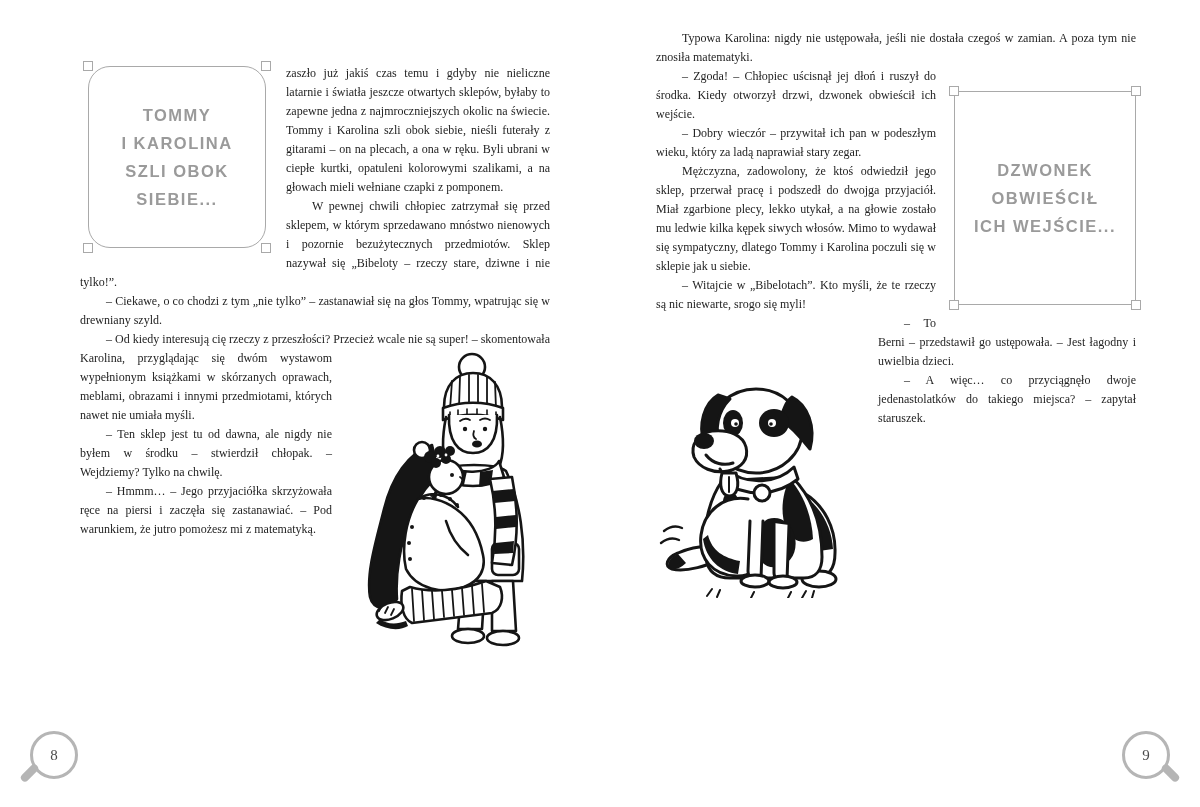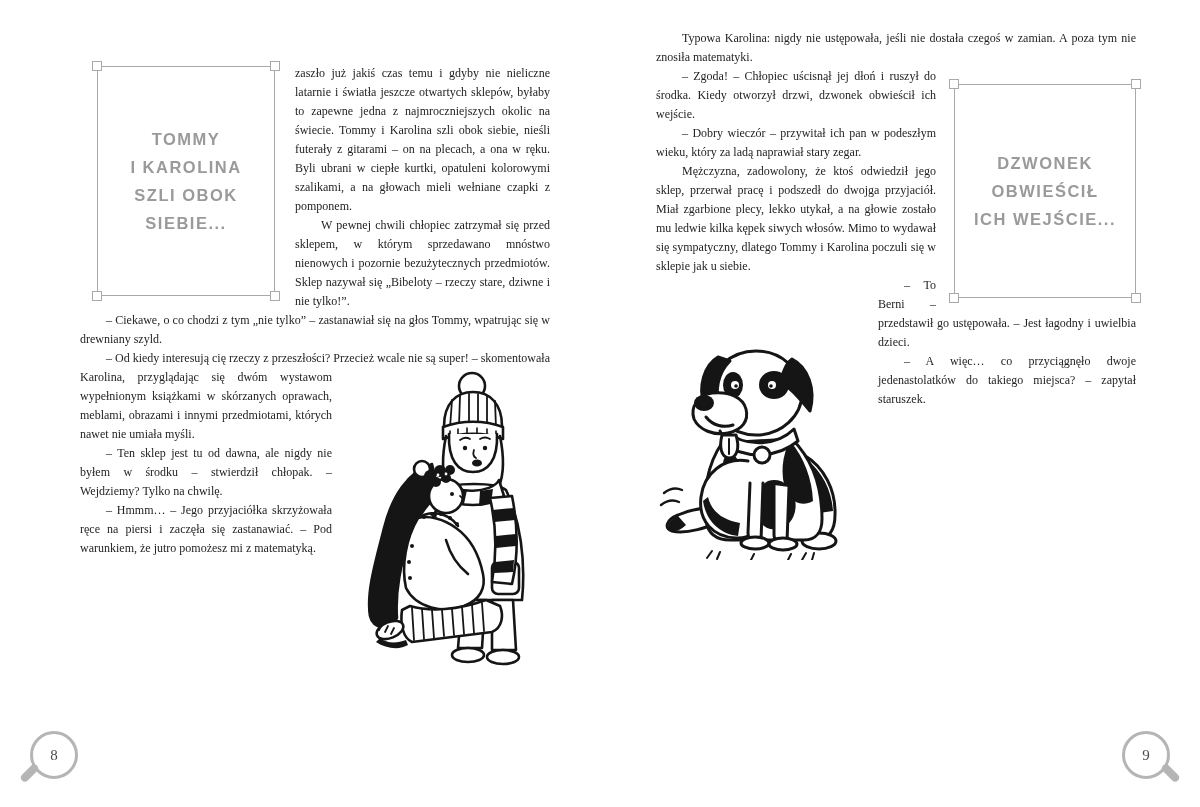--- a/index.html
+++ b/index.html
@@ -11,22 +11,22 @@
   .page-left  { padding:64px 50px 0 80px; }
   .page-right { padding:29px 64px 0 56px; }
 
   .bodytext p { font-size:12px; line-height:19px; text-align:justify; text-indent:26px;
                 hyphens:auto; -webkit-hyphens:auto; }
   .bodytext p.noindent { text-indent:0; }
 
   
   .chapterbox { position:relative; border:1.5px solid #a9a9a9; background:#fff;
                 display:flex; align-items:center; justify-content:center; }
-  .chapterbox-left  { float:left;  width:178px; height:230px; margin:2px 20px 8px 17px; }
-  .chapterbox-right { float:right; width:182px; height:214px; margin:17px 0 10px 18px; }
+  .chapterbox-left  { float:left;  width:178px; height:182px; margin:2px 20px 8px 8px;border-radius:22px; }
+  .chapterbox-right { float:right; width:182px; height:214px; margin:24px 0 10px 18px; }
   .chapter-title { font-family:"Liberation Sans","DejaVu Sans",sans-serif; font-weight:bold;
                    font-size:16.5px; letter-spacing:1.5px; line-height:1.7; color:#9a9a9a;
                    text-align:center; white-space:pre-line; padding:0 4px; }
   .corner { position:absolute; width:10px; height:10px; background:#fff; border:1.5px solid #a9a9a9; }
   .c-tl { top:-6px; left:-6px; }  .c-tr { top:-6px; right:-6px; }
   .c-bl { bottom:-6px; left:-6px; } .c-br { bottom:-6px; right:-6px; }
 
   
   .kids-float { float:right; width:204px; height:296px; margin:2px 0 0 14px; }
   .dog-float  { float:left;  width:208px; height:284px; margin:0 14px 0 0;
@@ -148,20 +148,21 @@
       <span class="corner c-bl"></span>
       <span class="corner c-br"></span>
       <div class="chapter-title">DZWONEK
 OBWIEŚCIŁ
 ICH WEJŚCIE...</div>
     </div>
 
     <p>– Zgoda! – Chłopiec uścisnął jej dłoń i ruszył do środka. Kiedy otworzył drzwi, dzwonek obwieścił ich wejście.</p>
     <p>– Dobry wieczór – przywitał ich pan w podeszłym wieku, który za ladą naprawiał stary zegar.</p>
     <p>Mężczyzna, zadowolony, że ktoś odwiedził jego sklep, przerwał pracę i podszedł do dwojga przyjaciół. Miał zgarbione plecy, lekko utykał, a na głowie zostało mu ledwie kilka kępek siwych włosów. Mimo to wydawał się sympatyczny, dlatego Tommy i Karolina poczuli się w sklepie jak u siebie.</p>
+    <p>– Witajcie w „Bibelotach”. Kto myśli, że te rzeczy są nic niewarte, srogo się myli!</p>
 
     <div class="dog-float">
 
       <svg viewBox="0 0 208 225" xmlns="http://www.w3.org/2000/svg" aria-hidden="true">
         <g stroke="#151515" stroke-width="3" fill="#fff" stroke-linecap="round" stroke-linejoin="round">
           <path d="M8,158 q9,-7 18,-3 M5,170 q9,-7 18,-3" fill="none" stroke-width="2.4"></path>
           <path d="M70,185 C52,192 30,200 16,196 C8,193 10,185 22,180 C40,172 58,172 72,176 Z"></path>
           <path d="M16,196 C10,193 11,186 22,181 L30,190 C25,195 19,197 16,196 Z" fill="#151515" stroke="none"></path>
           <path d="M148,120 C168,132 180,155 179,180 C179,196 172,204 162,204 C154,204 150,198 152,188 C156,166 150,140 140,126 Z"></path>
           <path d="M150,124 C166,136 176,156 177,176 L163,178 C161,154 154,134 144,126 Z" fill="#151515" stroke="none"></path>

